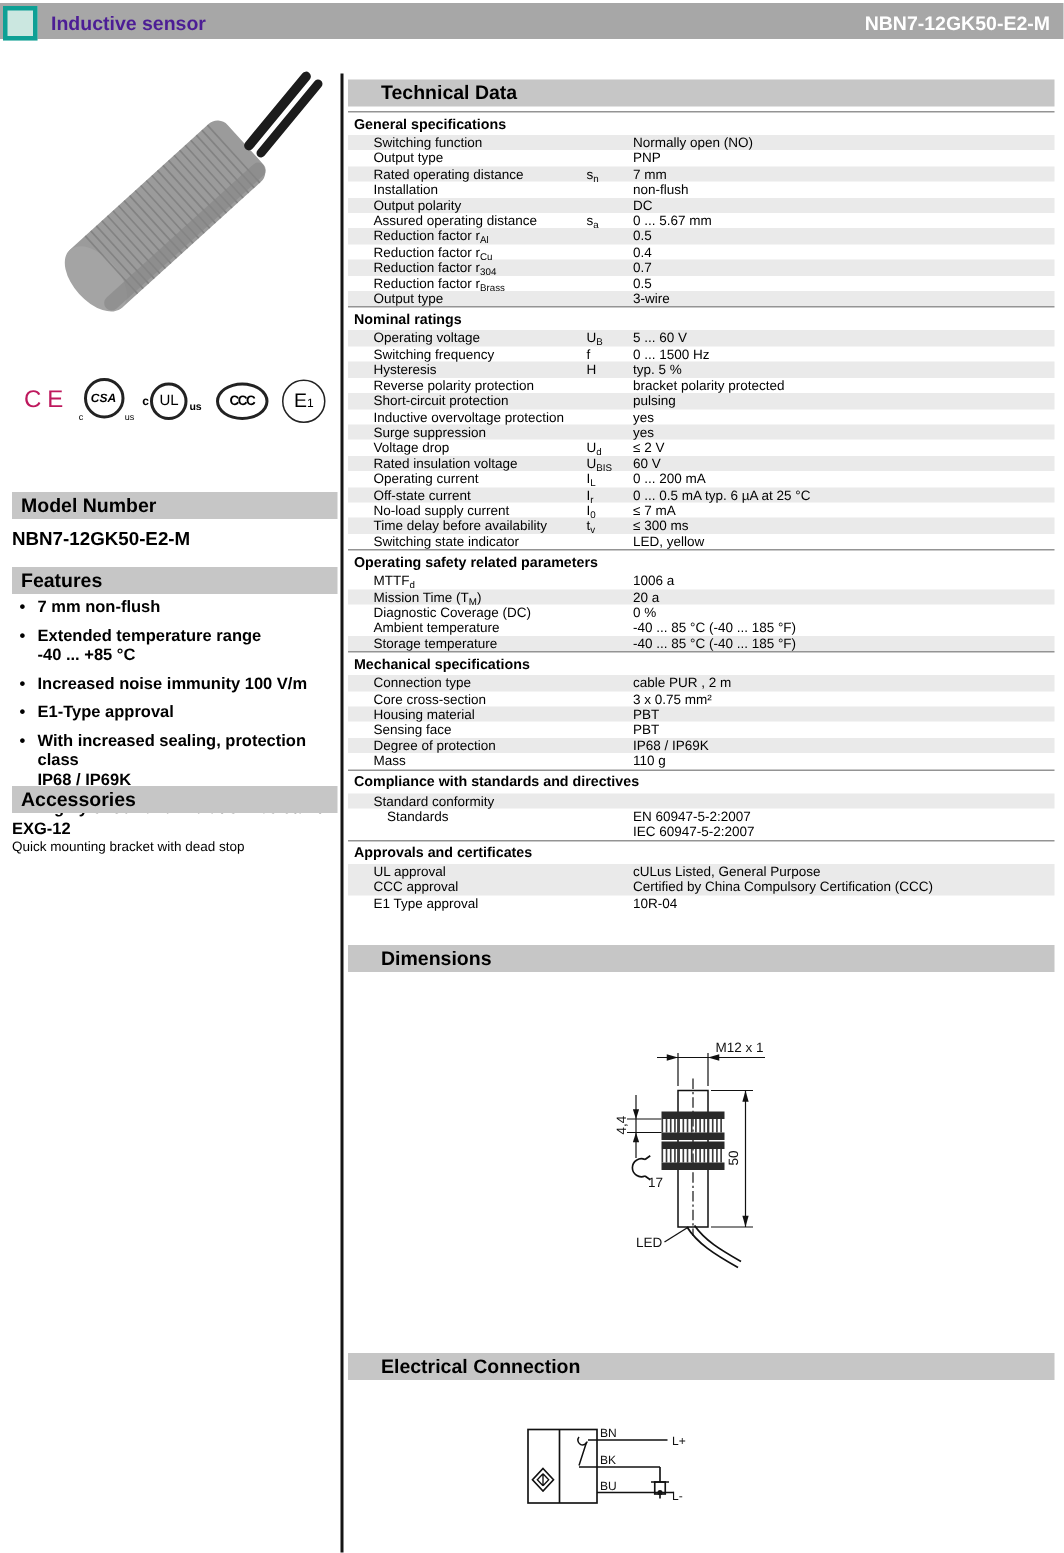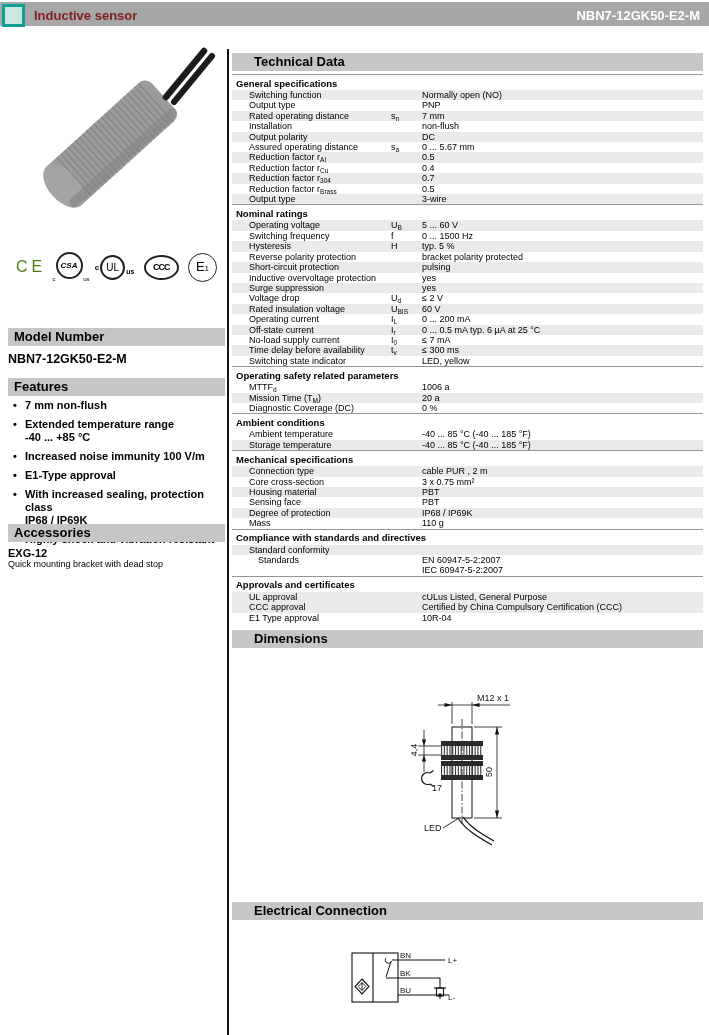--- a/index.html
+++ b/index.html
@@ -3,41 +3,41 @@
 <meta charset="utf-8">
 <style>
   *{margin:0;padding:0;box-sizing:border-box}
   html,body{width:709px;height:1035px}
   body{position:relative;background:#fff;font-family:"Liberation Sans",sans-serif;color:#000;overflow:hidden}
   .abs{position:absolute}
 
   
   .topbar{left:0;top:2px;width:709px;height:24px;background:#a7a7a7}
   .logo{left:2px;top:2px;width:23px;height:23px;background:#cbe7e0;border:3px solid #0ea095}
-  .topbar-title{left:34px;top:2px;height:24px;line-height:24px;font-weight:bold;font-size:13px;color:#7f1d1d}
+  .topbar-title{left:34px;top:2px;height:24px;line-height:24px;font-weight:bold;font-size:13px;color:#4c1d95}
   .topbar-model{right:9px;top:2px;height:24px;line-height:24px;font-weight:bold;font-size:13px;color:#fff}
 
   
   .secbar{background:#c6c6c6;height:18px;line-height:18px;font-weight:bold;font-size:13px;padding-left:6px}
   .secbar.left{left:8px;width:217px}
   .secbar.right{left:232px;width:471px;padding-left:22px}
 
   
   .model-value{left:8px;top:352px;width:217px;font-weight:bold;font-size:12.5px}
   #features-list{left:8px;top:399px;width:217px}
   .feat{display:flex;margin-bottom:6px;font-weight:bold;font-size:11px;line-height:13px}
   .feat .dot{width:17px;padding-left:5px;flex:none}
   .feat .ftext{white-space:pre-line;flex:1}
   #accessories-list{left:8px;top:547px;width:217px}
   .acc-name{font-weight:bold;font-size:11px;line-height:12px}
   .acc-desc{font-size:9px;line-height:11px}
 
   
   .certs{left:8px;top:244px;width:217px;height:46px;display:flex;align-items:center;justify-content:space-between;padding:0 8px}
-  .ce-mark{font-size:16px;letter-spacing:4px;color:#4d7c0f}
+  .ce-mark{font-size:16px;letter-spacing:4px;color:#be185d}
   .csa-wrap{position:relative;width:30px;height:30px}
   .csa-circle{width:27px;height:27px;border:2.2px solid #222;border-radius:50%;display:flex;align-items:center;justify-content:center;font-weight:bold;font-size:8px;font-style:italic}
   .csa-c{position:absolute;left:-3px;bottom:0;font-size:6px}
   .csa-us{position:absolute;right:-4px;bottom:0;font-size:6px}
   .cul-wrap{display:flex;align-items:center}
   .cul-c{font-size:8px;font-weight:bold;margin-right:1px}
   .cul-circle{width:25px;height:25px;border:2.2px solid #222;border-radius:50%;display:flex;align-items:center;justify-content:center;font-weight:normal;font-size:10px}
   .cul-us{font-size:7px;font-weight:bold;margin-left:1px;margin-top:8px}
   .ccc-ellipse{width:35px;height:25px;border:2.2px solid #222;border-radius:50%;display:flex;align-items:center;justify-content:center;font-weight:bold;font-size:9px;letter-spacing:-1px}
   .e1-circle{width:29px;height:29px;border:1.6px solid #222;border-radius:50%;display:flex;align-items:baseline;justify-content:center}
@@ -365,21 +365,20 @@
         <div>20 a</div>
       </div>
     </div>
     <div class="trow">
       <div class="tlabel">Diagnostic Coverage (DC)</div>
       <div class="tsym"></div>
       <div class="tval">
         <div>0 %</div>
       </div>
     </div>
-    <div class="tsec-h">Ambient conditions</div>
     <div class="trow">
       <div class="tlabel">Ambient temperature</div>
       <div class="tsym"></div>
       <div class="tval">
         <div>-40 ... 85 °C (-40 ... 185 °F)</div>
       </div>
     </div>
     <div class="trow shade">
       <div class="tlabel">Storage temperature</div>
       <div class="tsym"></div>

